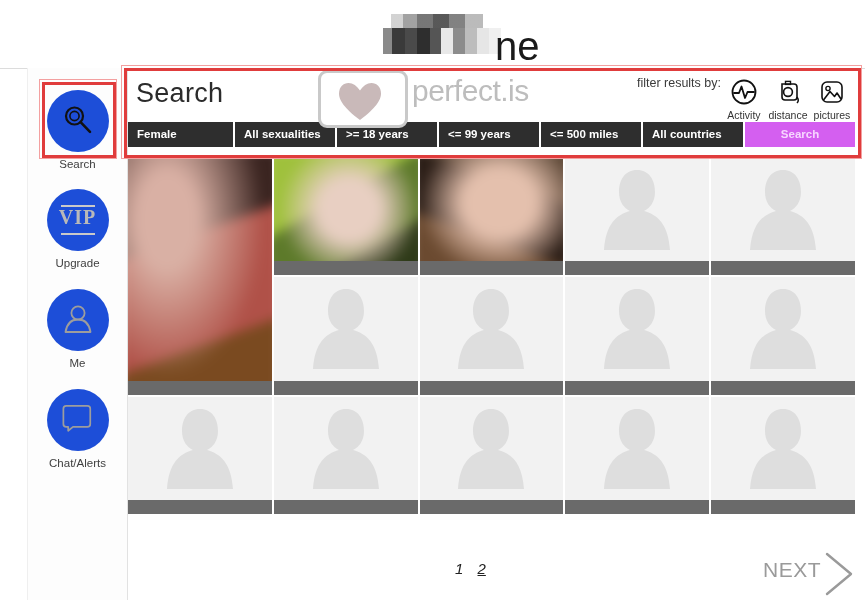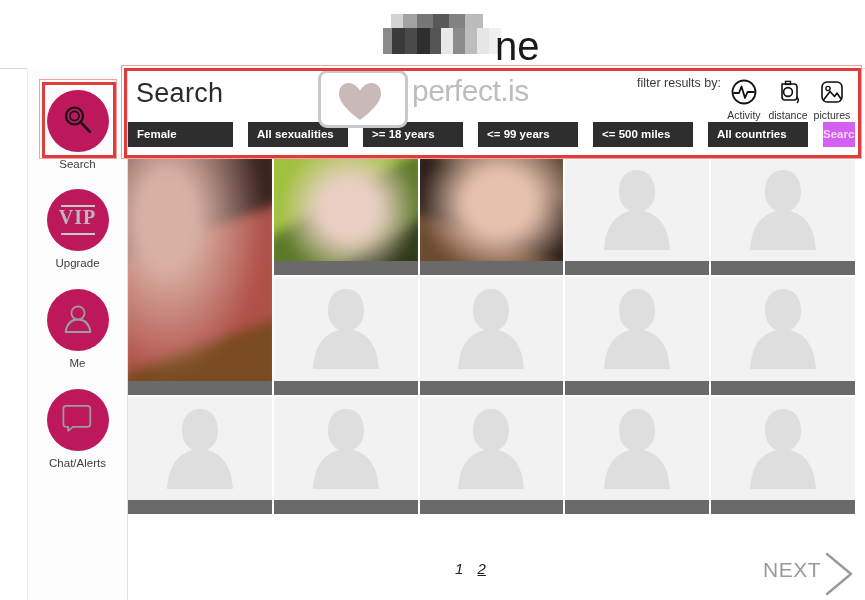--- a/index.html
+++ b/index.html
@@ -44,21 +44,21 @@
   
   .sidebar{
     position:absolute;left:27px;top:68px;width:99px;height:532px;
     background:#fdfdfd;border-right:1px solid #e2e2e2;border-left:1px solid #efefef;
   }
   .side-item{
     position:absolute;left:0;width:99px;height:96px;text-align:center;
   }
   .side-circle{
     width:62px;height:62px;border-radius:50%;
-    background:#be185d;margin:6px auto 0;position:relative;
+    background:#1d4ed8;margin:6px auto 0;position:relative;
   }
   .side-label{
     font-size:11.5px;color:#404040;margin-top:6px;
     font-family:"Liberation Sans", sans-serif;
   }
   .side-icon{position:absolute;left:0;top:0;width:62px;height:62px;}
   .side-icon svg{display:block;margin:13px auto 0;}
 
   .vip-text{
     position:absolute;left:0;top:17px;width:62px;text-align:center;
@@ -79,21 +79,21 @@
   .filter-by{
     position:absolute;right:134px;top:4px;font-size:12.5px;color:#3a3a3a;text-align:center;
   }
   .ficons{position:absolute;right:4px;top:6px;width:128px;height:48px;}
   .ficon{position:absolute;top:0;width:42px;text-align:center;}
   .ficon .glyph{height:28px;}
   .ficon .cap{font-size:10.5px;color:#333;display:block;margin-top:3px;}
 
   .filters{
     position:absolute;left:0px;top:50px;width:727px;height:25px;
-    display:flex;gap:15px;align-items:flex-end;
+    display:flex;gap:2px;align-items:flex-end;
   }
   .fseg{
     background:#2e2e2e;color:#fff;font-size:11.5px;font-weight:bold;
     line-height:25px;padding-left:9px;box-sizing:border-box;
     white-space:nowrap;overflow:hidden;
   }
   .fseg.search-btn{
     background:#d45ff0;color:#f7d6ff;text-align:center;padding-left:0;
     font-weight:bold;
   }

